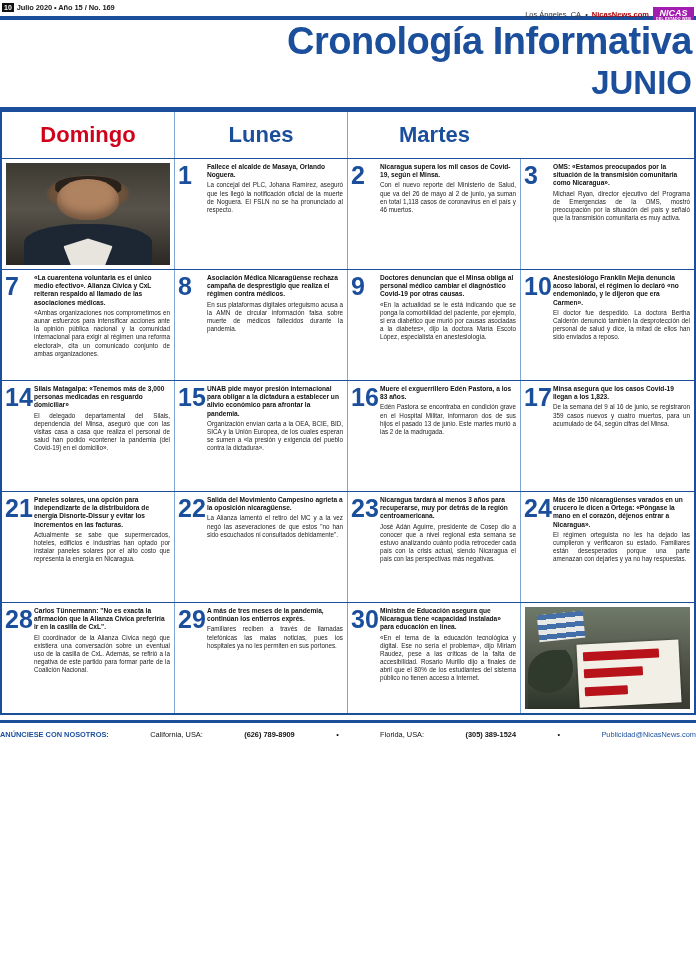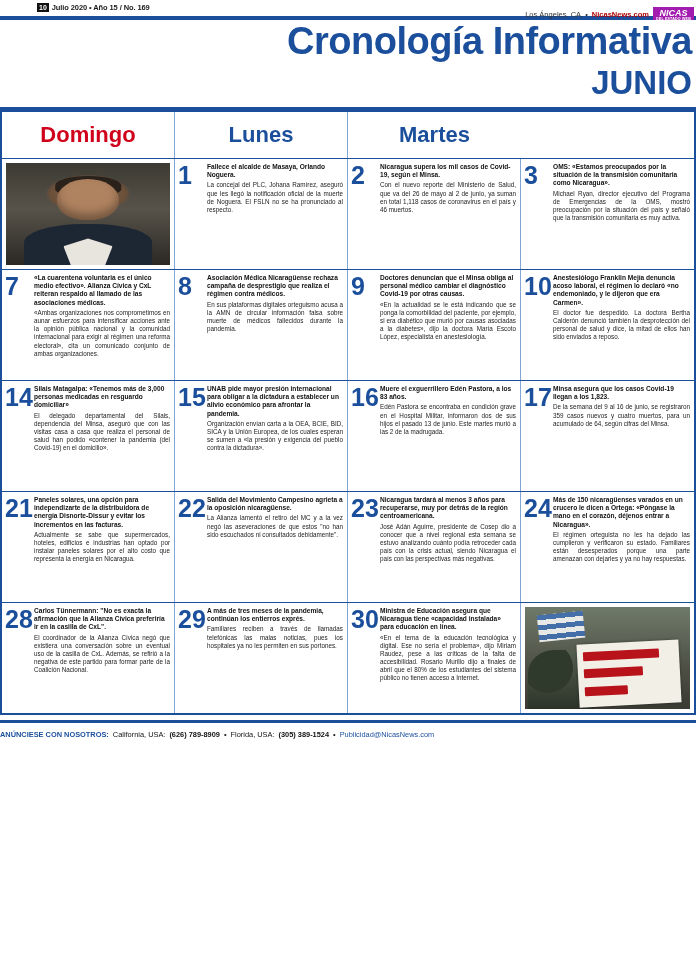--- a/index.html
+++ b/index.html
@@ -28,21 +28,20 @@
     font-size: 7.5px;
     color: #1a1a1a;
     position: relative;
     border-bottom: 1px solid #ffffff;
   }
   .topbar-left {
     display: flex;
     align-items: center;
     gap: 3px;
     padding-left: 2px;
-    margin-left: 35px;
   }
   .badge-10 {
     background: #111111;
     color: #ffffff;
     font-weight: bold;
     font-size: 7px;
     padding: 1px 2px;
     line-height: 1;
   }
   .topbar-date { font-weight: bold; font-size: 7.5px; letter-spacing: -0.1px; }
@@ -278,24 +277,24 @@
     opacity: 0.85;
     transform: rotate(-6deg);
   }
 
   
   .footer-rule { height: 3px; background: #1b4f9c; margin-top: 5px; }
   .footer {
     height: 24px;
     display: flex;
     align-items: center;
-    justify-content: flex-start;
+    justify-content: space-between;
     font-size: 7.4px;
     color: #111111;
-    gap: 4px;
+    gap: 14px;
     flex-wrap: nowrap;
     white-space: nowrap;
   }
   .footer .hdr { color: #1b4f9c; font-weight: bold; }
   .footer .em { font-weight: bold; }
   .footer .mail { color: #1b4f9c; }
 </style>
 </head>
 <body>
 

